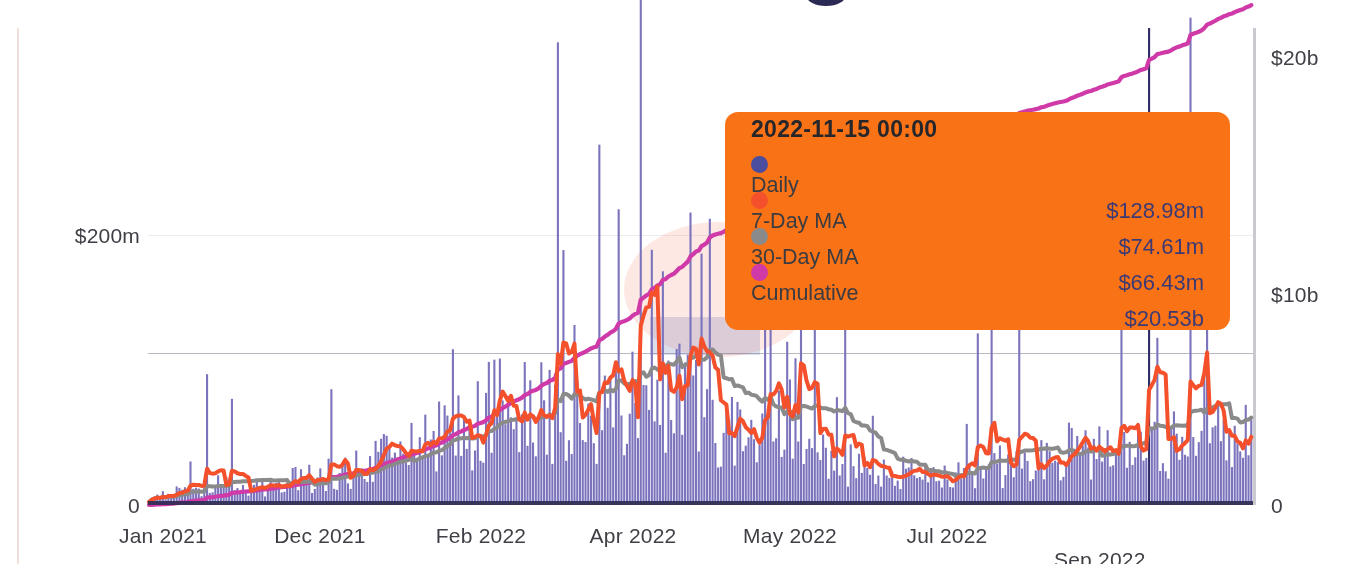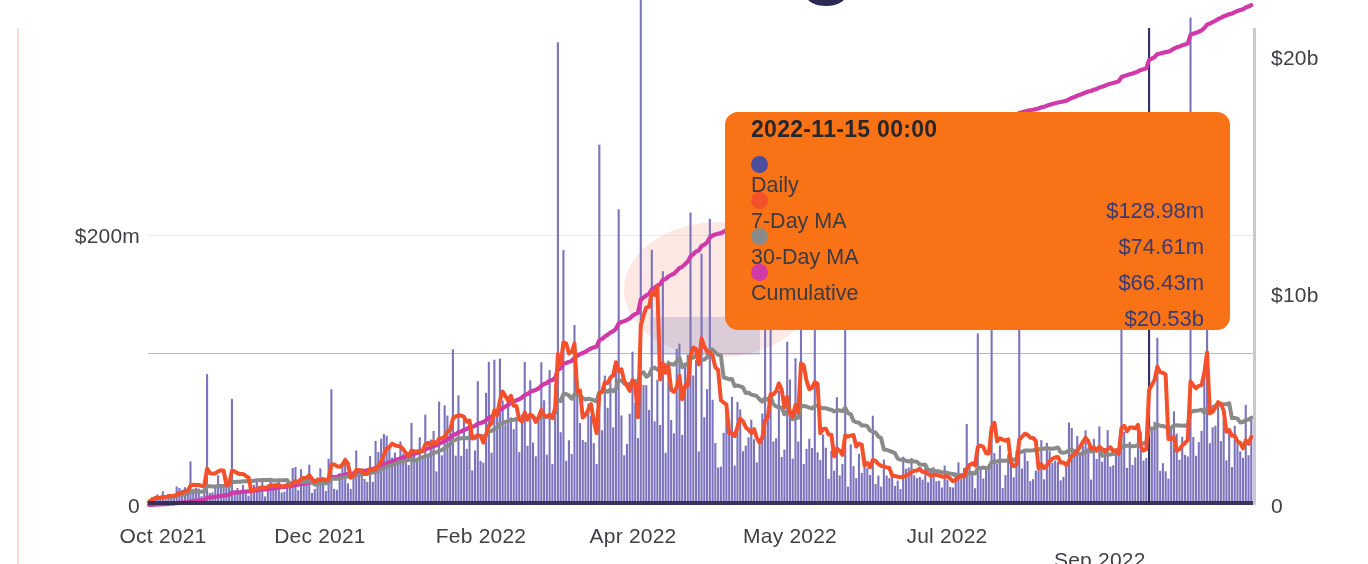--- a/index.html
+++ b/index.html
@@ -479,21 +479,21 @@
     <div class="baseline"></div>
   </div>
 
   <div class="axis-label y-left" style="left:0px;top:224px;width:140px;">$200m</div>
   <div class="axis-label y-left" style="left:0px;top:494px;width:140px;">0</div>
 
   <div class="axis-label y-right" style="left:1271px;top:46px;">$20b</div>
   <div class="axis-label y-right" style="left:1271px;top:271px;margin-top:12px;">$10b</div>
   <div class="axis-label y-right" style="left:1271px;top:494px;">0</div>
 
-  <div class="axis-label" style="left:113px;top:524px;width:100px;text-align:center;">Oct 2021</div>
+  <div class="axis-label" style="left:113px;top:524px;width:100px;text-align:center;">Jan 2021</div>
   <div class="axis-label" style="left:270px;top:524px;width:100px;text-align:center;">Dec 2021</div>
   <div class="axis-label" style="left:431px;top:524px;width:100px;text-align:center;">Feb 2022</div>
   <div class="axis-label" style="left:583px;top:524px;width:100px;text-align:center;">Apr 2022</div>
   <div class="axis-label" style="left:740px;top:524px;width:100px;text-align:center;">May 2022</div>
   <div class="axis-label" style="left:897px;top:524px;width:100px;text-align:center;">Jul 2022</div>
   <div class="axis-label" style="left:1054px;top:548px;width:100px;text-align:left;">Sep 2022</div>
 
   <div class="tooltip">
     <div class="tt-title">2022-11-15 00:00</div>
     <div class="tt-row">

